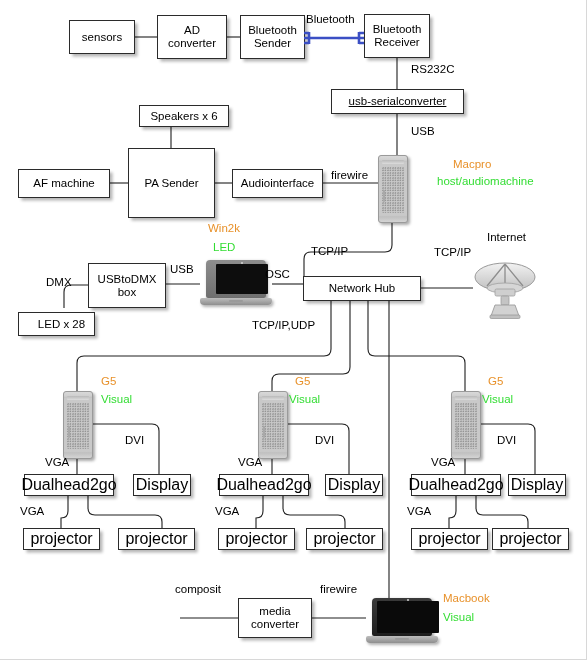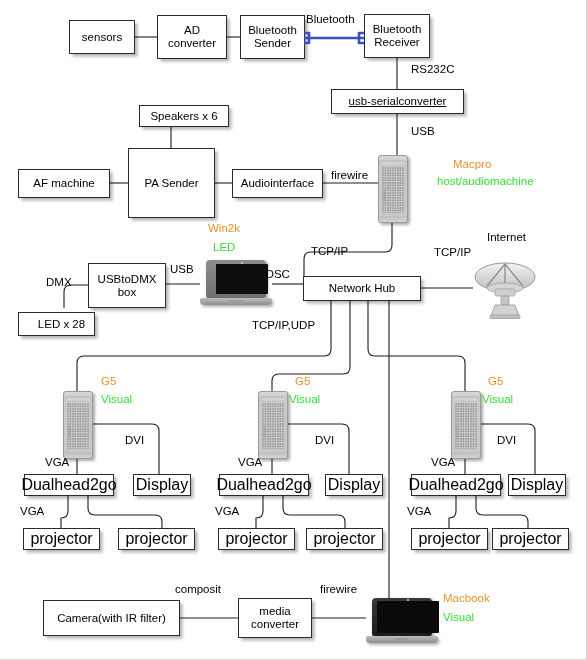--- a/index.html
+++ b/index.html
@@ -324,21 +324,20 @@
   <div class="box sm" style="left:508px;top:474px;width:58px;height:22px;">Display</div>
 
   <div class="lbl" style="left:407px;top:505px;">VGA</div>
 
   <div class="box sm" style="left:411px;top:528px;width:77px;height:22px;">projector</div>
   <div class="box sm" style="left:492px;top:528px;width:77px;height:22px;">projector</div>
 
   <div class="lbl" style="left:175px;top:583px;">composit</div>
   <div class="lbl" style="left:320px;top:583px;">firewire</div>
 
-  <div class="box" style="left:43px;top:600px;width:137px;height:36px;">Camera(with IR filter)</div>
 
   <div class="box" style="left:238px;top:598px;width:74px;height:40px;">media
 converter</div>
 
   <div class="laptop black" style="left:366px;top:598px;width:72px;height:46px;">
     <div class="lid">
       <div class="cam"></div>
       <div class="screen"></div>
     </div>
     <div class="base"></div>

